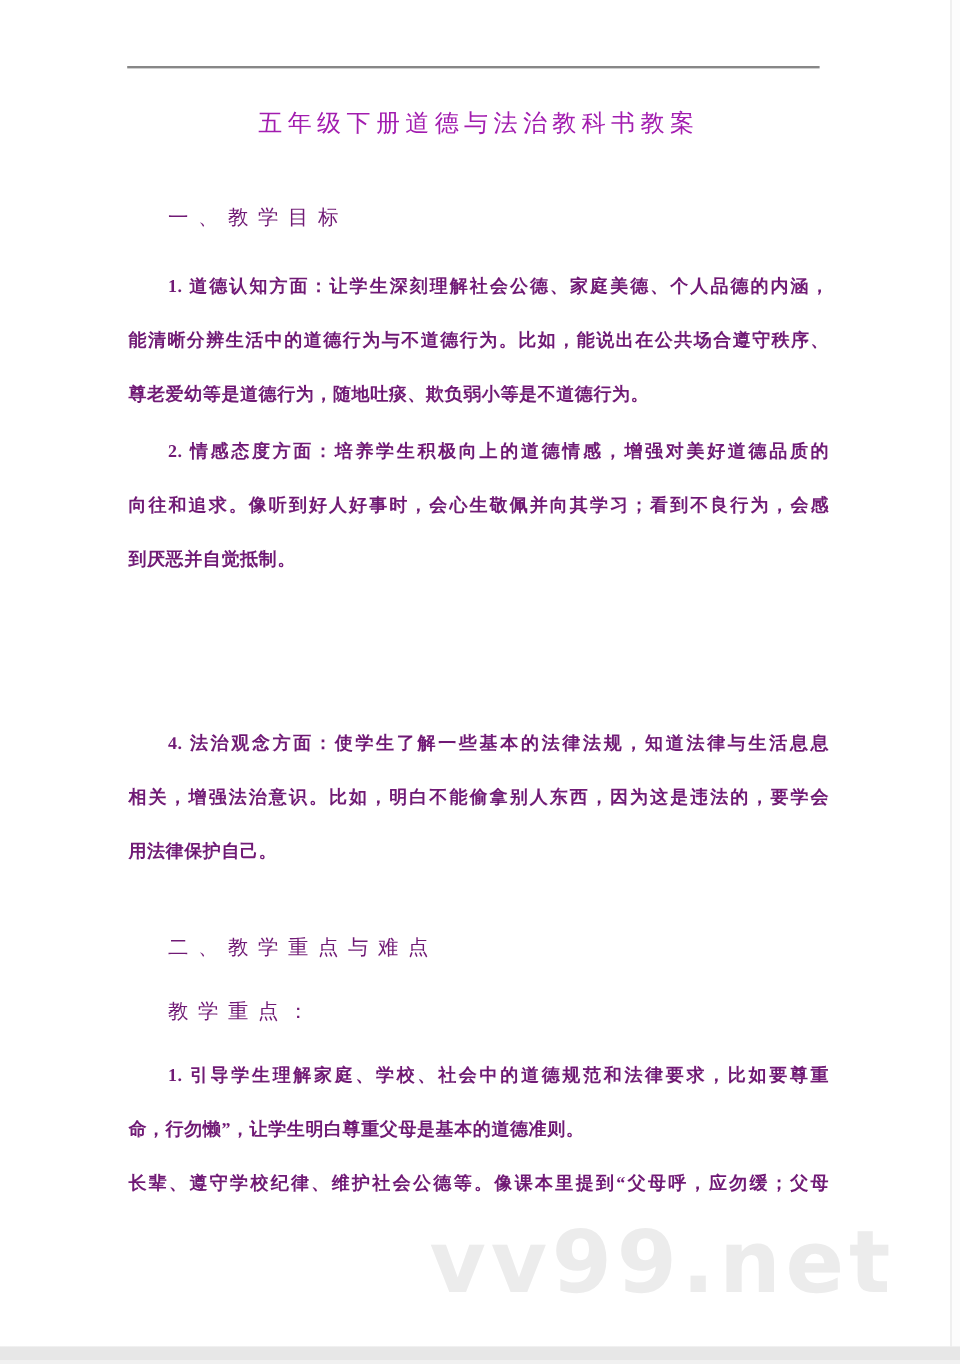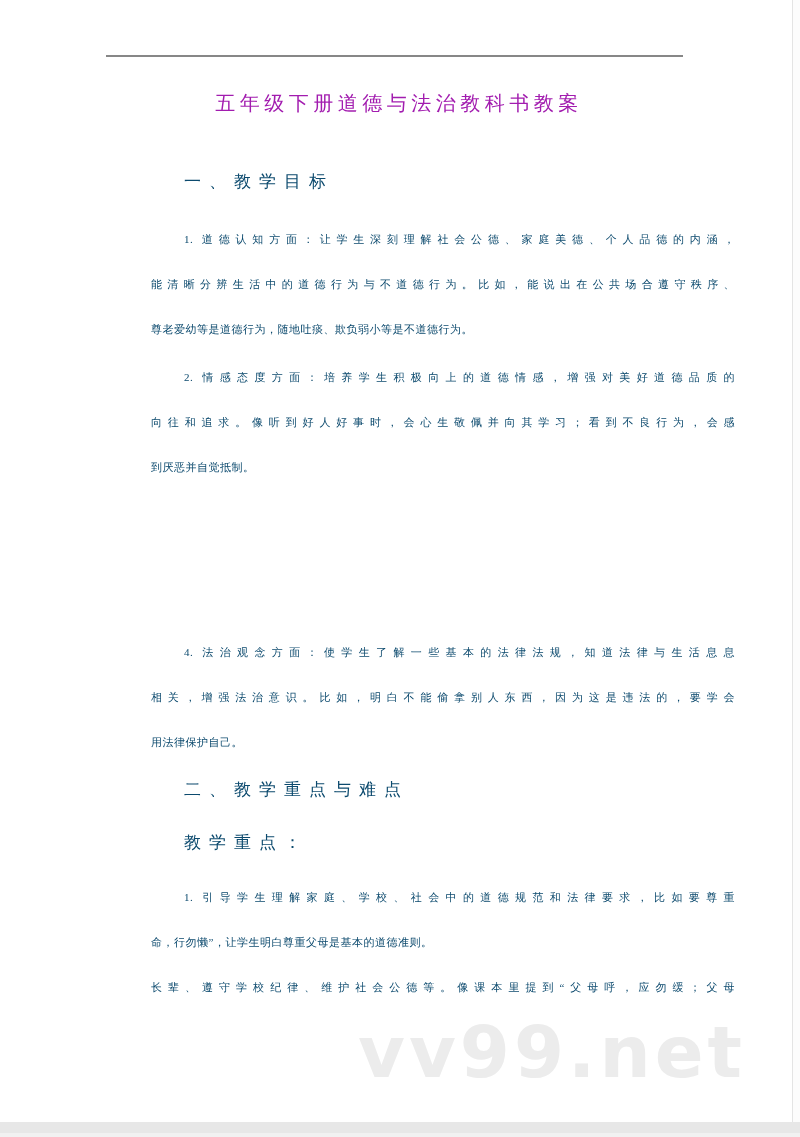--- a/index.html
+++ b/index.html
@@ -29,36 +29,36 @@
     font-weight: 400;
     line-height: 30px;
     letter-spacing: 4.5px;
     text-align: center;
     color: #a21caf;
   }
   .block {
     position: absolute;
     left: 107px;
     width: 584px;
-    color: #0c4a6e;
-    margin-left: 44px;
+    color: #701a75;
   }
   .heading {
     font-size: 17px;
     line-height: 45px;
     letter-spacing: 8px;
     text-indent: 33px;
     white-space: nowrap;
   }
   .pline {
-    font-size: 11px;
+    font-size: 15px;
     line-height: 45px;
     letter-spacing: 0.5px;
     text-align: justify;
     text-align-last: justify;
+    font-weight: bold;
   }
   .pline.first { text-indent: 33px; }
   .pline.last  { text-align-last: left; }
   .watermark {
     position: absolute;
     left: 358px; top: 1016px;
     font-family: "DejaVu Sans", "Liberation Sans", sans-serif;
     font-weight: bold;
     font-size: 72px;
     line-height: 1;
@@ -102,21 +102,21 @@
     <div class="pline last">尊老爱幼等是道德行为，随地吐痰、欺负弱小等是不道德行为。</div>
   </div>
 
   <div class="block para" style="top:355px">
     <div class="pline first">2. 情感态度方面：培养学生积极向上的道德情感，增强对美好道德品质的</div>
     <div class="pline">向往和追求。像听到好人好事时，会心生敬佩并向其学习；看到不良行为，会感</div>
     <div class="pline last">到厌恶并自觉抵制。</div>
   </div>
 
 
-  <div class="block para" style="top:630px">
+  <div class="block para" style="top:598px">
     <div class="pline first">4. 法治观念方面：使学生了解一些基本的法律法规，知道法律与生活息息</div>
     <div class="pline">相关，增强法治意识。比如，明白不能偷拿别人东西，因为这是违法的，要学会</div>
     <div class="pline last">用法律保护自己。</div>
   </div>
 
   <div class="block heading" style="top:767px">二、教学重点与难点</div>
 
   <div class="block heading" style="top:820px">教学重点：</div>
 
   <div class="block para" style="top:875px">

